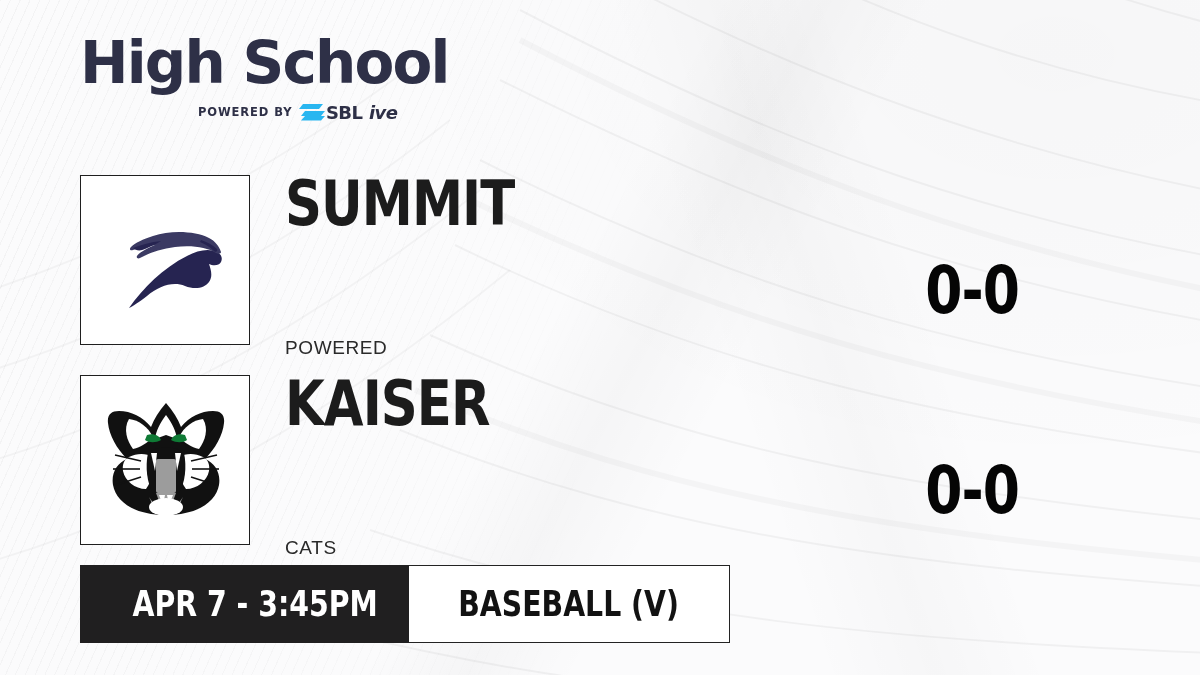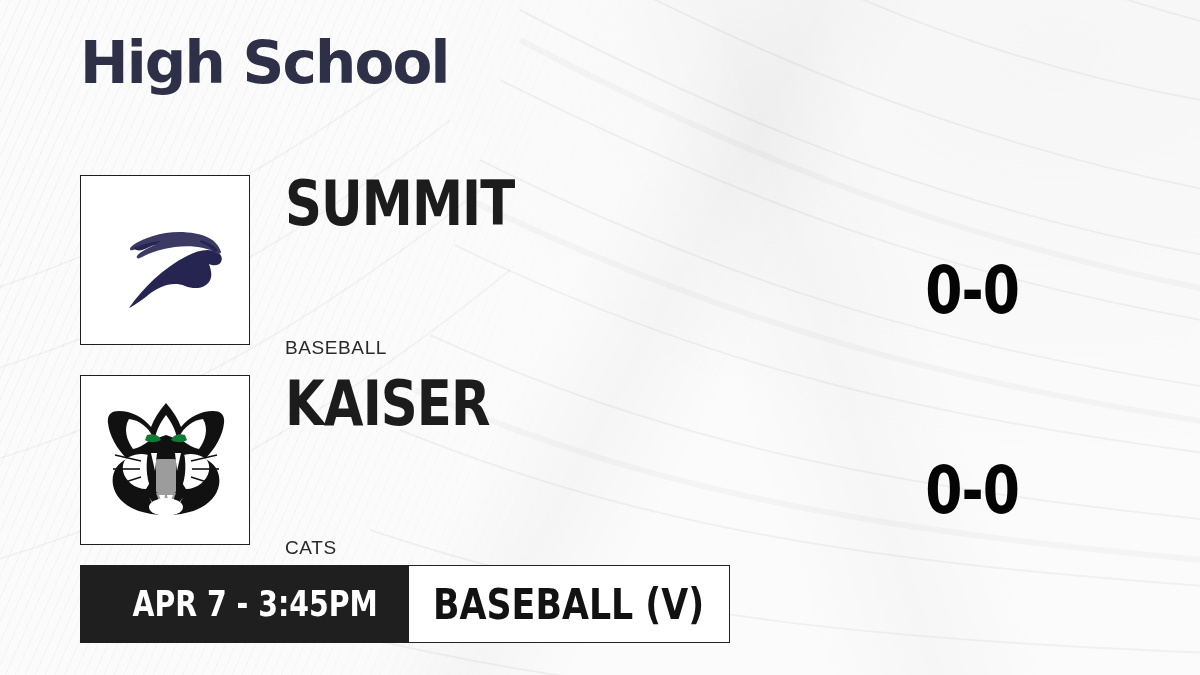--- a/index.html
+++ b/index.html
@@ -164,21 +164,21 @@
 
   .infobar-sport {
     background:#ffffff;
     color:#121212;
     width:321px;
     border:1.5px solid #232323;
     border-left:none;
     display:flex; align-items:center; justify-content:center;
     font-family:"DejaVu Sans Condensed","DejaVu Sans", sans-serif;
     font-weight:700;
-    font-size:43px;
+    font-size:35px;
     white-space:nowrap;
   }
   .infobar-sport span { display:inline-block; transform:scaleX(.9); }
 </style>
 </head>
 <body>
 
 <div id="stage">
 
   <div class="bg-layer bg-wash-3"></div>
@@ -212,35 +212,49 @@
         <path d="M -40 570 C 150 520, 320 425, 510 270"></path>
       </g>
     </svg>
   </div>
   <div class="bg-layer bg-diag"></div>
 
   <div class="brand">
     <div class="brand-row">
       <div class="brand-word">High School</div>
     </div>
+    <div class="powered">
+      <div class="powered-label">POWERED BY</div>
+      <div class="sblive">
+        <svg width="108" height="22" viewBox="0 0 108 22" xmlns="http://www.w3.org/2000/svg">
+          <g>
+            <path d="M4 3 L24 3 L20 8 L0 8 Z" fill="#29b6f0"></path>
+            <path d="M2 10 L22 10 L18 15 L-2 15 Z" fill="#29b6f0" transform="translate(4,0)"></path>
+            <path d="M8 17 L28 17 L24 21.5 L4 21.5 Z" fill="#29b6f0" transform="translate(-2,-2)"></path>
+          </g>
+          <text x="27" y="18" fill="#2e3047" font-family="DejaVu Sans, sans-serif" font-weight="700" font-size="18" letter-spacing="-0.6">SBL</text>
+          <text x="70" y="18" fill="#2e3047" font-style="italic" font-family="DejaVu Sans, sans-serif" font-weight="700" font-size="18" letter-spacing="-0.6">ive</text>
+        </svg>
+      </div>
+    </div>
   </div>
 
   <div class="team-row first">
     <div class="logo-box">
       <svg width="140" height="140" viewBox="0 0 140 140" xmlns="http://www.w3.org/2000/svg">
         <g transform="translate(2,6)">
           <path d="M32 112 C46 92, 66 72, 90 60 C101 54, 112 52, 120 56 C124 58, 126 62, 124 66 C122 70, 116 70, 112 68 C114 74, 116 80, 112 86 C108 92, 98 94, 88 90 C76 85, 62 90, 50 100 C42 106, 36 110, 32 112 Z" fill="#262451"></path>
           <path d="M124 56 C122 50, 118 45, 112 42 C98 35, 74 34, 56 40 C46 43, 38 47, 34 51 C32 53, 33 55, 36 54 C42 52, 50 50, 58 49 C48 53, 42 57, 40 60 C39 62, 41 63, 43 62 C52 57, 64 53, 78 51 C94 49, 110 51, 119 57 C121 58, 124 58, 124 56 Z" fill="#3b3a63"></path>
           <path d="M36 52 C44 49, 54 46, 64 45 C60 48, 54 50, 48 53 C44 55, 39 55, 36 52 Z" fill="#262451"></path>
           <path d="M104 44 C110 46, 116 49, 120 53 C121 55, 119 57, 117 55 C113 51, 108 48, 103 46 Z" fill="#262451"></path>
         </g>
       </svg>
     </div>
     <div class="team-name">SUMMIT</div>
-    <div class="team-mascot">BASEBALL</div>
+    <div class="team-mascot">POWERED</div>
   </div>
 
   <div class="team-row second">
     <div class="logo-box">
       <svg width="134" height="134" viewBox="0 0 134 134" xmlns="http://www.w3.org/2000/svg">
         <g transform="translate(1,4)">
 
           <path d="M67 6 C60 14, 55 22, 52 30 C44 20, 32 14, 20 14 C12 14, 8 18, 9 26 C10 38, 18 52, 28 62
                    C18 66, 12 76, 14 88 C17 104, 34 118, 67 118 C100 118, 117 104, 120 88
                    C122 76, 116 66, 106 62 C116 52, 124 38, 125 26 C126 18, 122 14, 114 14

